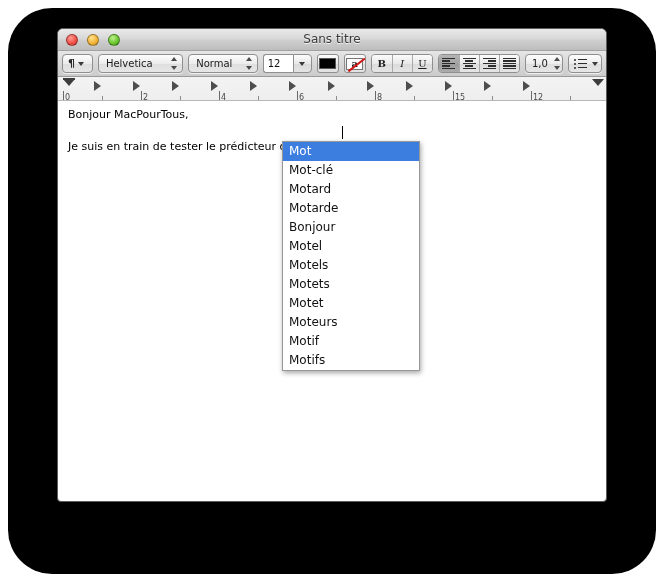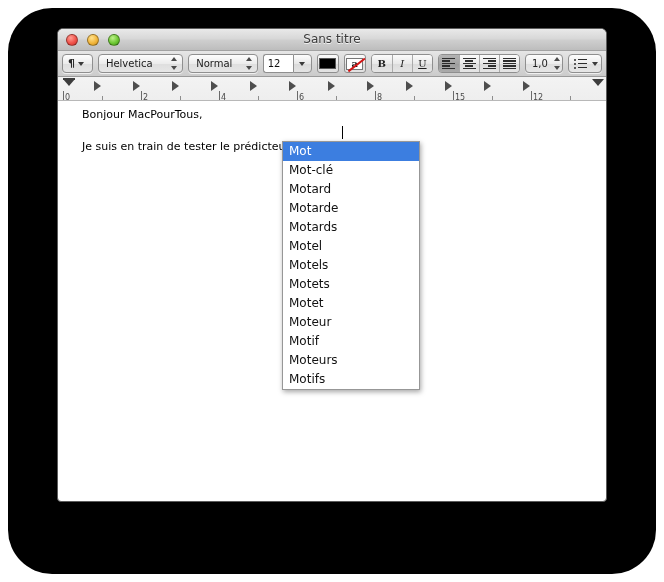--- a/index.html
+++ b/index.html
@@ -188,21 +188,21 @@
     border-right: 6px solid transparent;
     border-top: 7px solid #3d3d3d;
   }
   .indent-bar { position: absolute; top: 1px; width: 12px; height: 2px; background: #3d3d3d; }
 
   
   #page {
     position: relative;
     height: 400px;
     background: #ffffff;
-    padding: 6px 24px;
+    padding: 6px 10px;
     font-family: "DejaVu Sans", sans-serif;
     border-radius: 16px;
   }
   .docline { font-size: 11px; color: #000; line-height: 16px; white-space: pre; }
   .docline.blank { height: 16px; }
 
   
   #predictor {
     position: absolute;
     left: 224px; top: 40px;
@@ -413,26 +413,25 @@
       </div>
 
     <div id="caret"></div>
 
     <div id="predictor">
       <div id="pred-list">
           <div class="pred-item sel" style="background: rgb(60, 126, 224);">Mot</div>
           <div class="pred-item">Mot-clé</div>
           <div class="pred-item">Motard</div>
           <div class="pred-item">Motarde</div>
-          <div class="pred-item">Motards</div>
+          <div class="pred-item">Bonjour</div>
           <div class="pred-item">Motel</div>
           <div class="pred-item">Motels</div>
           <div class="pred-item">Motets</div>
           <div class="pred-item">Motet</div>
-          <div class="pred-item">Moteur</div>
+          <div class="pred-item">Moteurs</div>
           <div class="pred-item">Motif</div>
-          <div class="pred-item">Moteurs</div>
           <div class="pred-item">Motifs</div>
         </div>
     </div>
   </div>
 
 </div>
 
 </body></html>

